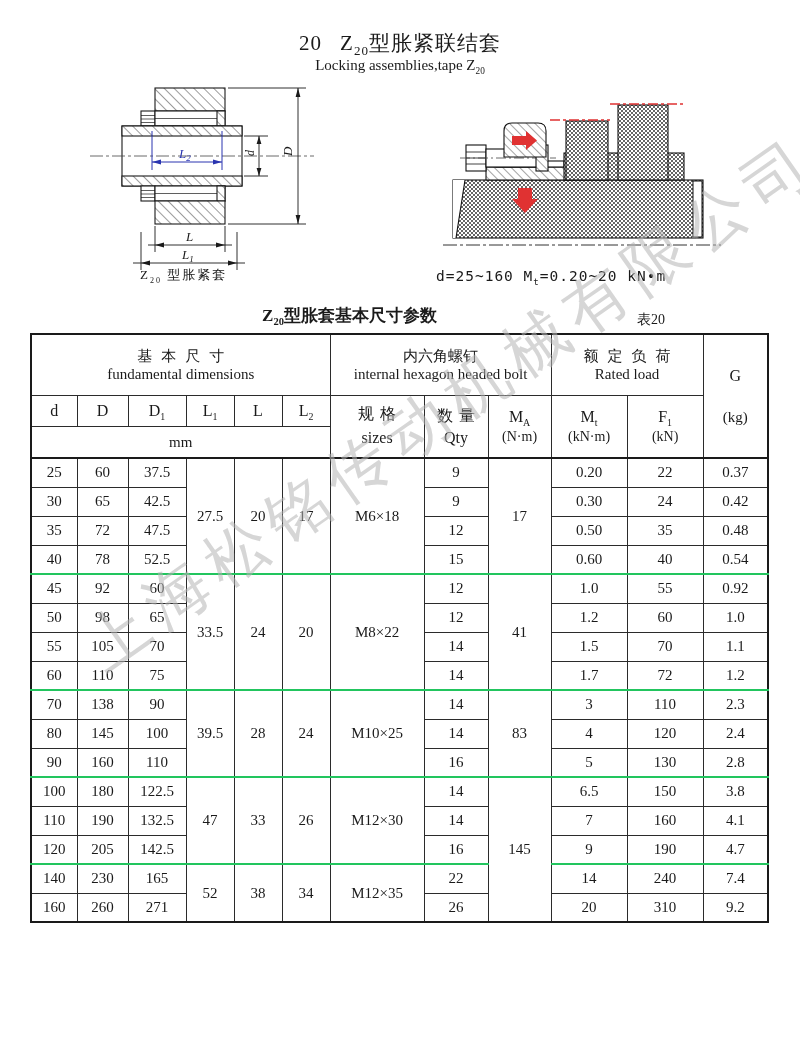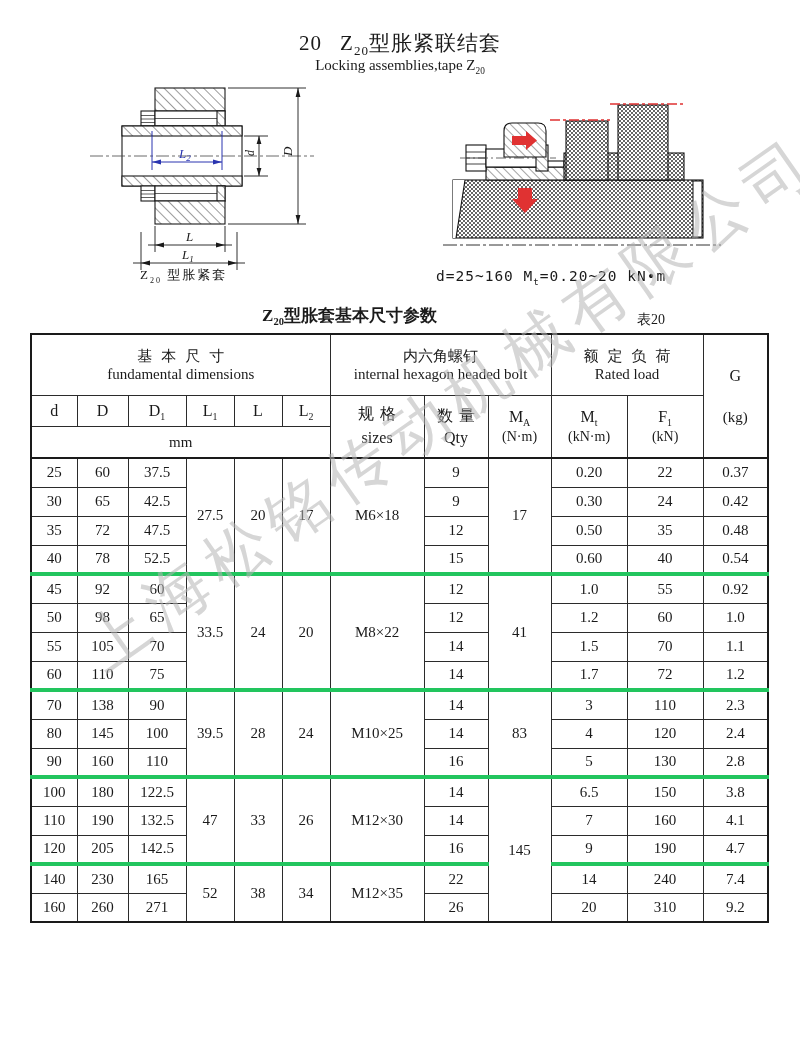--- a/index.html
+++ b/index.html
@@ -31,21 +31,21 @@
   .ttitle{position:relative;text-align:center;font-size:17px;font-weight:bold;height:30px;line-height:26px;}
   .tno{position:absolute;right:4px;top:4px;font-size:14px;font-weight:normal;letter-spacing:0;}
   table{border-collapse:collapse;table-layout:fixed;width:737px;border:2px solid #1a1a1a;background:transparent;}
   th,td{border:1px solid #2b2b2b;text-align:center;vertical-align:middle;
         font-weight:normal;padding:0;font-size:15px;}
   .h1 th{height:60px;}
   .h2 th{height:30px;font-size:16px;}
   .h3 th{height:30px;}
   tbody tr{height:29px;}
   tbody tr:first-child td{border-top:2px solid #1a1a1a;margin-left:40px;}
-  tr.gs td{border-top:4px solid #22c55e;}
+  tr.gs td{border-top:2px solid #22c55e;}
   .zh{letter-spacing:9px;text-indent:9px;font-size:15px;}
   .en{font-size:15px;letter-spacing:0;}
   .unit{font-size:14px;}
   .gtop{font-size:16px;}
   .gunit{font-size:15px;margin-top:24px;}
   .small2{font-size:15px;line-height:1.35;}
 </style>
 </head>
 <body>
 

